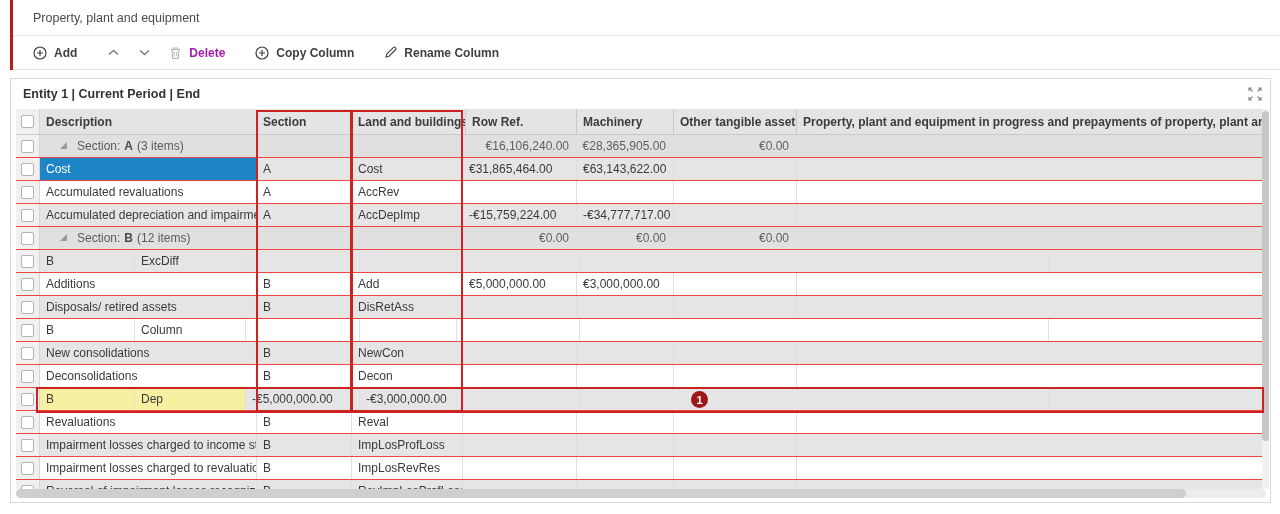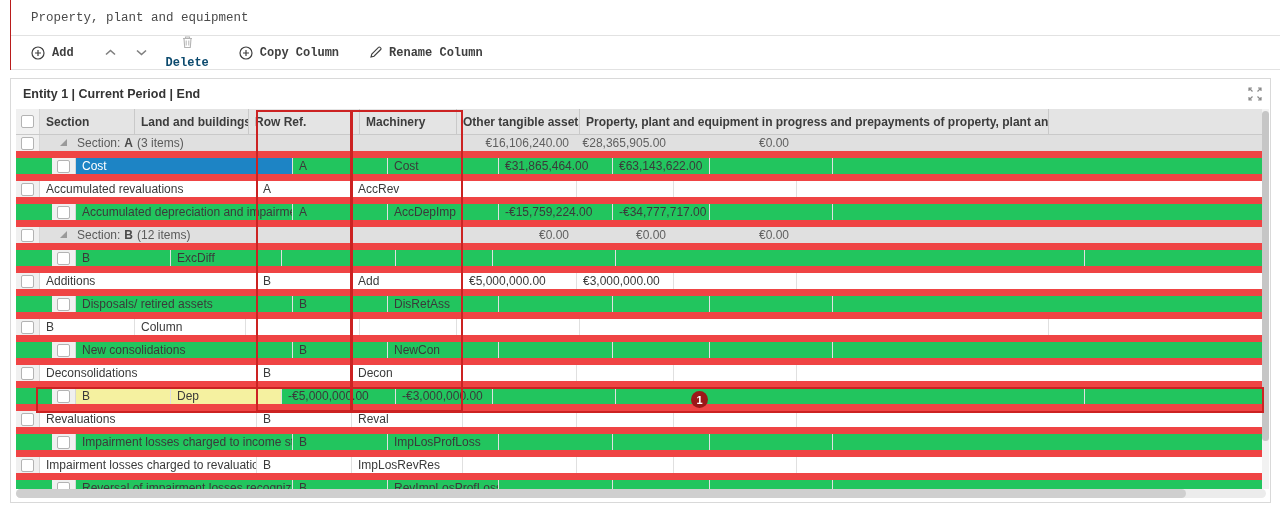--- a/index.html
+++ b/index.html
@@ -1,43 +1,43 @@
 <!DOCTYPE html>
 <html><head>
 <meta charset="utf-8">
 <style>
   * { margin:0; padding:0; box-sizing:border-box; }
   html,body { width:1280px; height:514px; background:#fff; overflow:hidden;
     font-family:"Liberation Sans","DejaVu Sans",sans-serif; color:#3c3c3c; }
 
   
-  .top-wrap { position:absolute; left:10px; top:0; right:0; border-left:1px solid #b91c1c;font-family:Liberation Mono, monospace; }
+  .top-wrap { position:absolute; left:10px; top:0; right:0; border-left:3px solid #b91c1c; }
   .title-bar { height:36px; border-bottom:1px solid #e2e2e2; display:flex; align-items:center; padding-left:20px; }
   .title-bar span { font-size:12.5px; color:#4a4a4a; }
   .toolbar { height:34px; border-bottom:1px solid #e2e2e2; display:flex; align-items:center; padding-left:20px; }
   .tbtn { display:flex; align-items:center; gap:7px; font-size:12px; font-weight:bold; color:#3f3f3f; cursor:pointer; margin-right:30px; white-space:nowrap; }
   .tbtn.icon-only { margin-right:18px; }
-  .tbtn.disabled { color:#0c4a6e;flex-direction:column; }
+  .tbtn.disabled { color:#a21caf; }
   .tbtn svg { display:block; }
 
   
   .panel { position:absolute; left:10px; top:78px; width:1261px; height:425px;
     border:1px solid #d9d9d9; background:#fff; }
   .context-bar { position:absolute; left:0; top:0; right:0; height:30px; display:flex; align-items:center; padding-left:12px;text-align:center; }
   .context-bar span { font-size:12.5px; font-weight:bold; color:#333; }
   .fs-icon { position:absolute; right:8px; top:8px; width:14px; height:14px; cursor:pointer; }
 
   .table-zone { position:absolute; left:5px; top:30px; width:1250px; height:380px; overflow:hidden; }
 
   .hrow { display:flex; height:26px; background:#e4e4e4; border-bottom:1px solid #c9c9c9; }
   .hcell { font-size:12px; font-weight:bold; color:#3c3c3c; border-right:1px solid #c9c9c9;
     display:flex; align-items:center; padding-left:6px; overflow:hidden; white-space:nowrap; flex:none; }
 
-  .row { display:flex; height:23px; border-bottom:7px solid #ef4444; background:#fff; }
-  .row.stripe { background:#22c55e;padding-left:36px; }
+  .row { display:flex; height:23px; border-bottom:1px solid #ef4444; background:#fff; }
+  .row.stripe { background:#e5e5e5; }
   .row.group { background:#e0e0e0; }
   .cell { flex:none; font-size:12px; color:#3a3a3a; border-right:1px solid #e0e0e0;
     display:flex; align-items:center; padding-left:6px; overflow:hidden; white-space:nowrap; }
   .group .cell { color:#5a5a5a; }
   .val.num-right { justify-content:flex-end; padding-right:7px; color:#5f5f5f; }
 
   .c-cb   { width:24px; justify-content:center; padding-left:0; background:#f0f0f0; border-right:1px solid #d6d6d6; }
   .c-desc { width:217px; }
   .c-sec  { width:95px; }
   .c-ref  { width:111px; }
@@ -138,20 +138,21 @@
           <path d="M4 13H1v-3M1 13l3.5-3.5"></path>
       </g>
     </svg>
   </div>
 
   <div class="table-zone">
     <div class="hrow">
       <div class="hcell c-cb">
           <span class="checkbox"></span>
         </div>
+      <div class="hcell c-desc">Description</div>
       <div class="hcell c-sec">Section</div>
       <div class="hcell c-v0">Land and buildings</div>
       <div class="hcell c-ref">Row Ref.</div>
       <div class="hcell c-v1">Machinery</div>
       <div class="hcell c-v2">Other tangible assets</div>
       <div class="hcell c-v3">Property, plant and equipment in progress and prepayments of property, plant and equipr</div>
     </div>
     <div id="rows-host">
         <div class="row group">
           <div class="cell c-cb">

